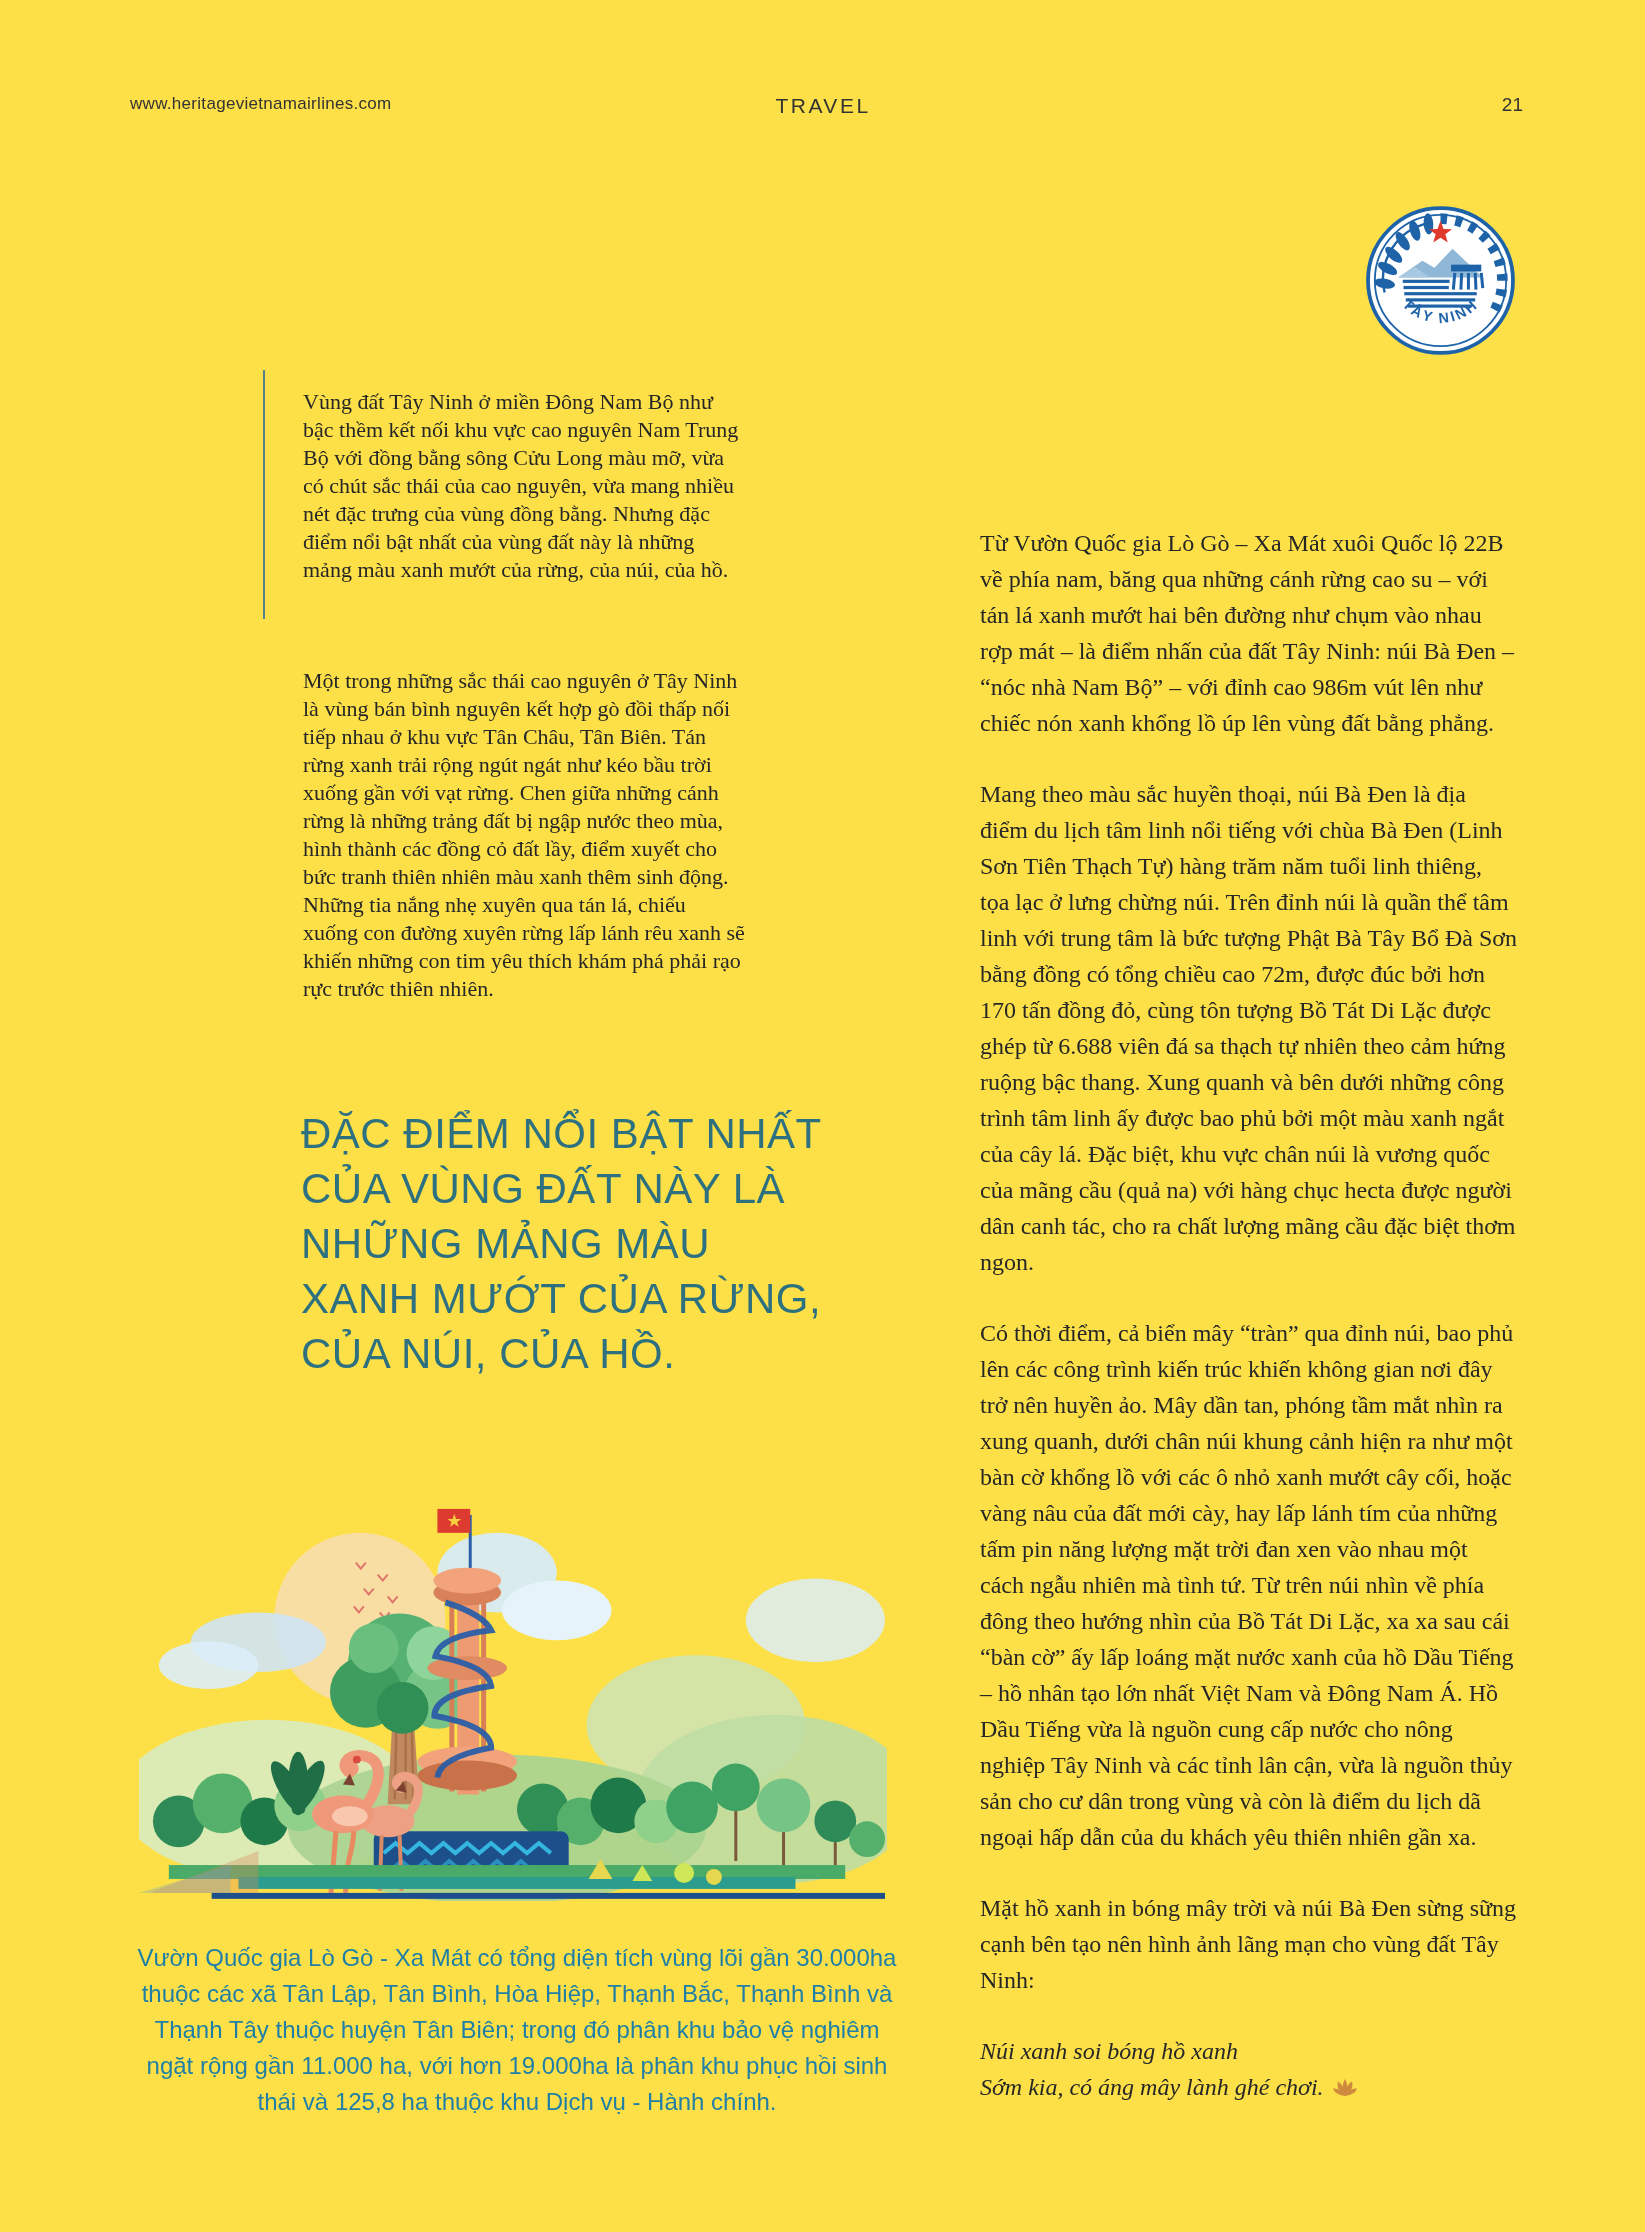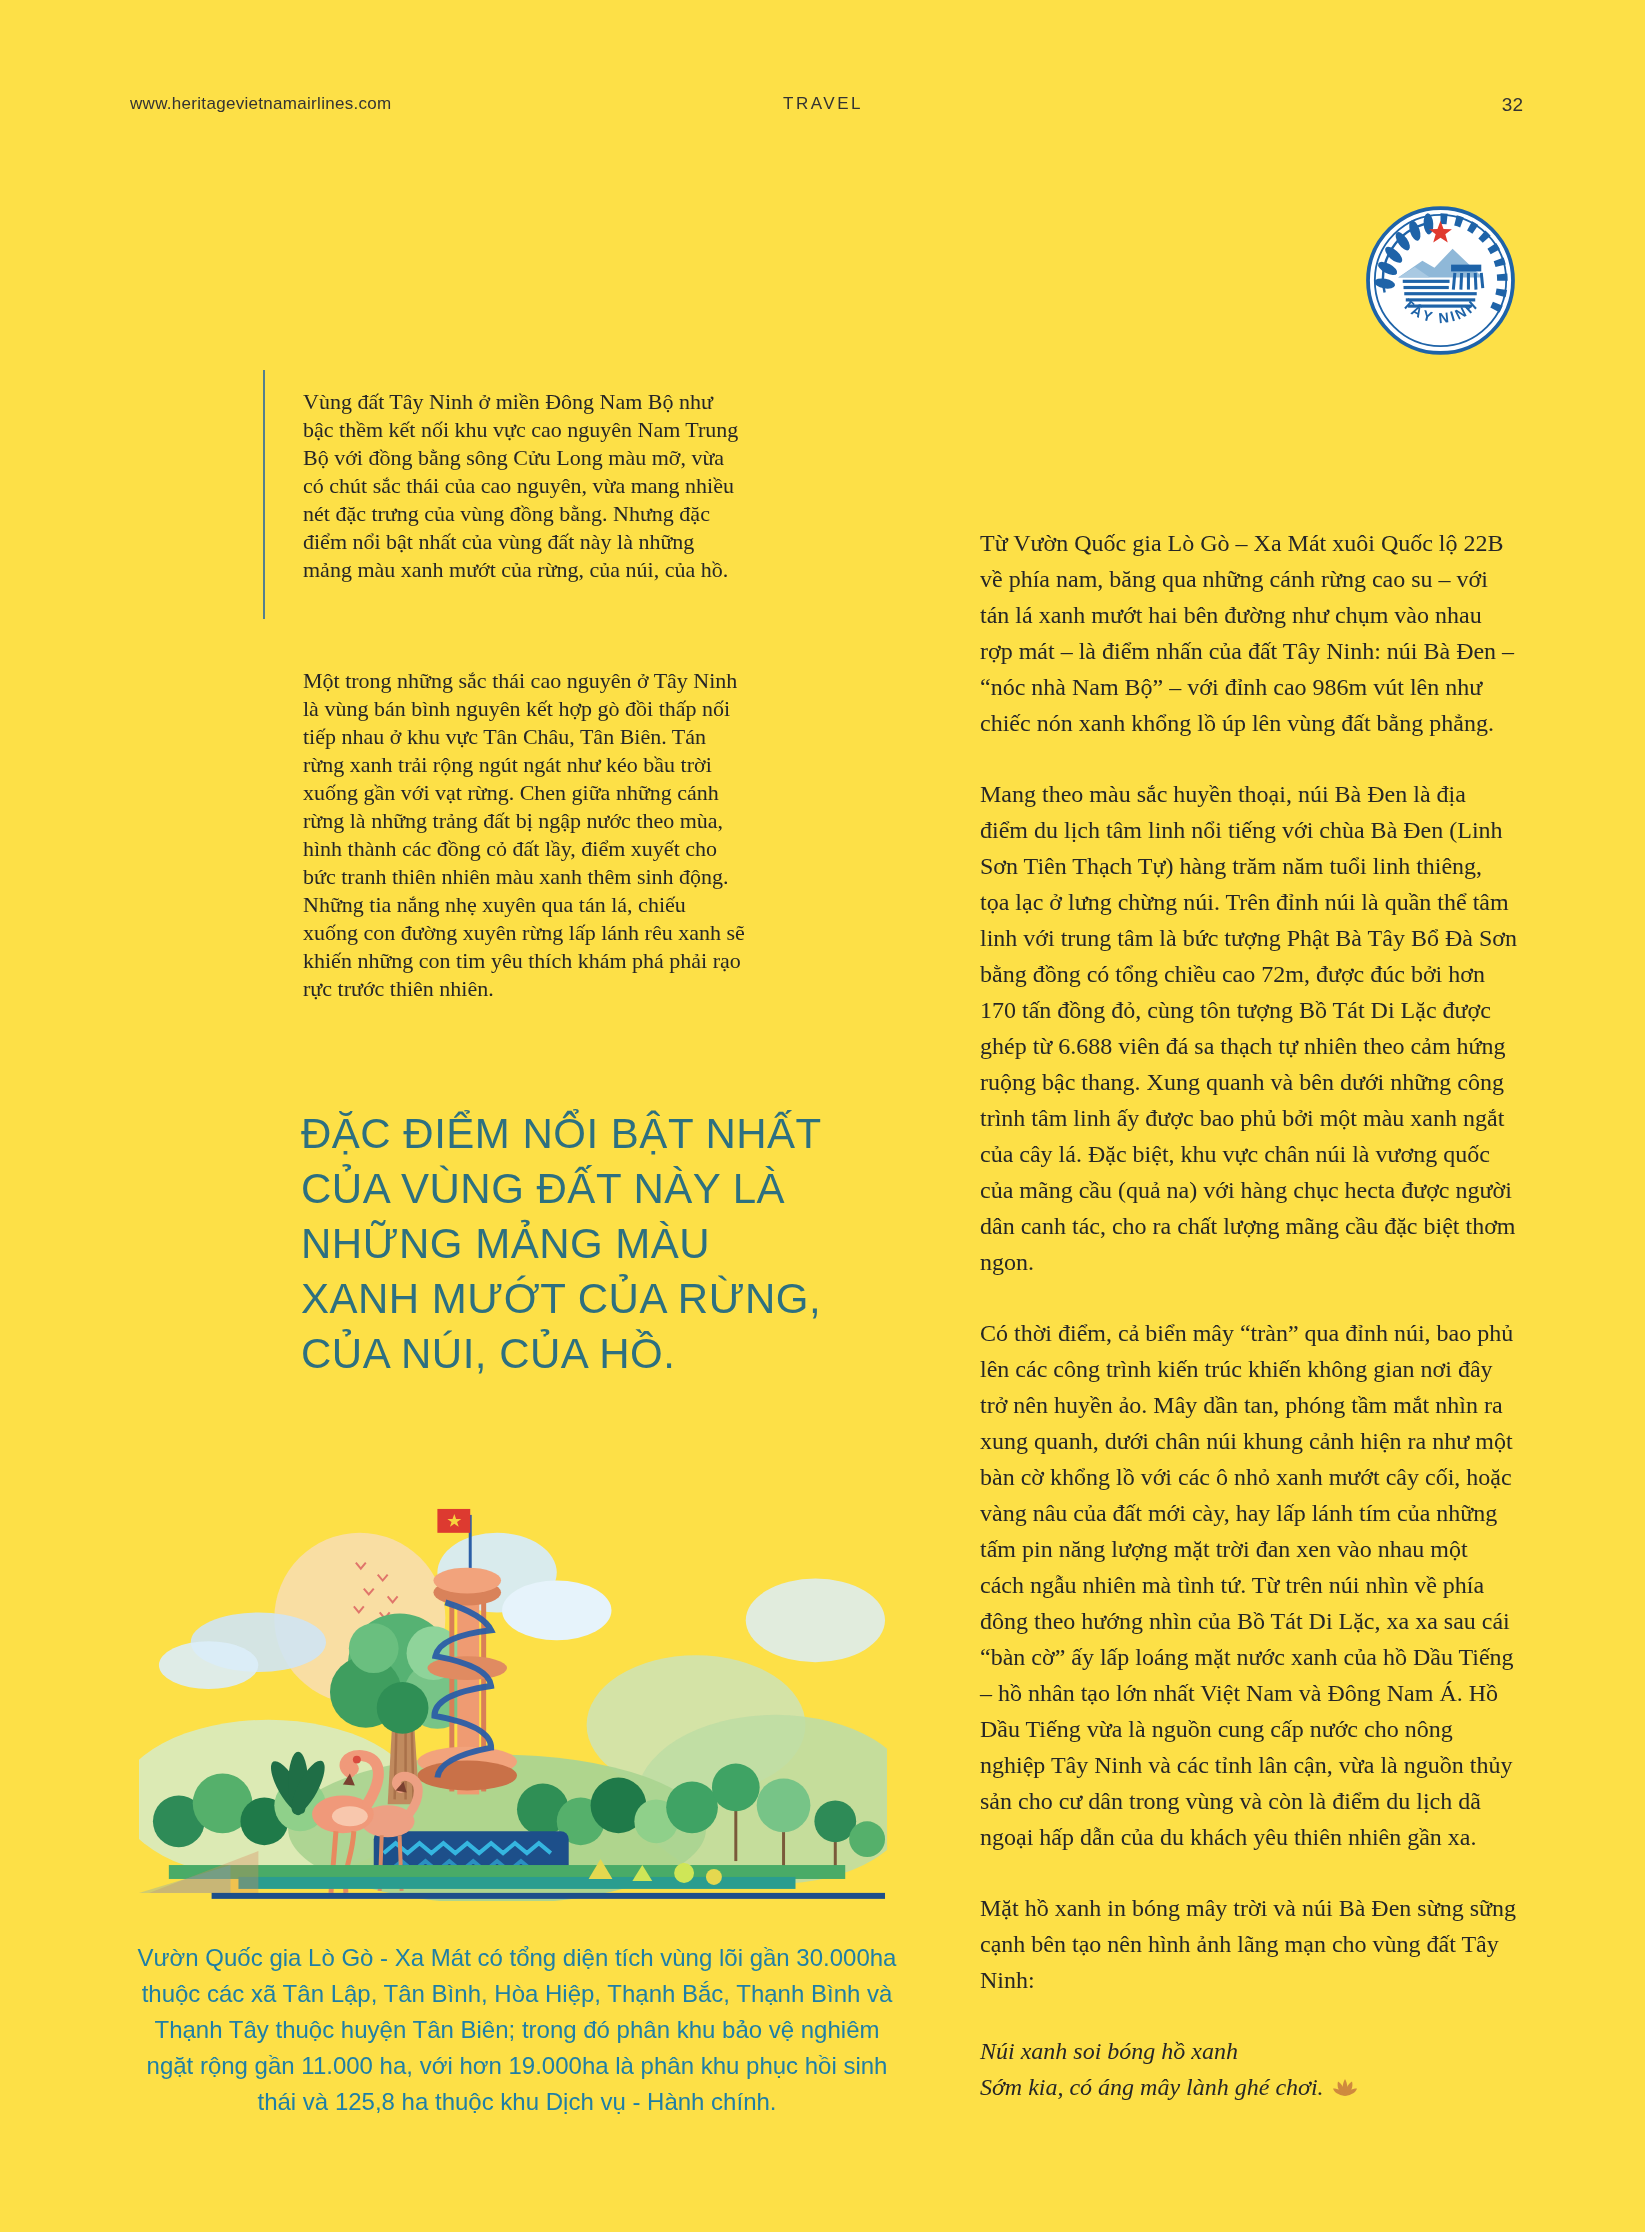--- a/index.html
+++ b/index.html
@@ -3,21 +3,21 @@
 <meta charset="utf-8">
 <style>
   html,body{margin:0;padding:0;background:#ffffff;}
   .page{
     position:relative;width:1646px;height:2233px;margin:0 auto;background:#fde047;
     font-family:"Liberation Serif","DejaVu Serif",serif;color:#262626;overflow:hidden;
   }
   
   .hdr{position:absolute;top:94px;font-family:"Liberation Sans","DejaVu Sans",sans-serif;color:#333;}
   .hdr-site{left:130px;font-size:17px;letter-spacing:0.3px;}
-  .hdr-section{left:50%;transform:translateX(-50%);font-size:17px;letter-spacing:2.5px;}
+  .hdr-section{left:50%;transform:translateX(-50%);font-size:21px;letter-spacing:2.5px;}
   .hdr-page{right:123px;font-size:19px;}
   
   .logo{position:absolute;left:1365px;top:205px;width:151px;height:151px;}
   
   .rule{position:absolute;left:263px;top:370px;width:2px;height:249px;background:#54808e;}
   .lcol-p{position:absolute;left:303px;width:443px;font-size:22px;line-height:28px;text-align:left;}
   .lp1{top:366px;}
   .lp2{top:645px;}
   .pullquote{
     position:absolute;left:301px;top:1106px;width:597px;
@@ -40,21 +40,21 @@
   .verse-line{display:block;}
   .lotus{display:inline-block;vertical-align:-2px;margin-left:8px;}
 </style>
 </head>
 <body>
 
 <div class="page">
 
   <div class="hdr hdr-site">www.heritagevietnamairlines.com</div>
   <div class="hdr hdr-section">TRAVEL</div>
-  <div class="hdr hdr-page">32</div>
+  <div class="hdr hdr-page">21</div>
 
   <svg class="logo" viewBox="0 0 100 100">
     <circle cx="50" cy="50" r="48" fill="#ffffff" stroke="#1e63a8" stroke-width="2.5"></circle>
     <circle cx="50" cy="50" r="43.5" fill="#ffffff" stroke="#1e63a8" stroke-width="1.2"></circle>
 
     <path d="M50 9 A41 41 0 0 1 85.5 70.5" fill="none" stroke="#1e63a8" stroke-width="7" stroke-dasharray="4.5 5.5"></path>
 
     <path d="M13 58 A 38 38 0 0 1 42 12" fill="none" stroke="#1e63a8" stroke-width="1.6"></path>
     <g fill="#1e63a8">
       <ellipse cx="13" cy="52" rx="3.2" ry="7" transform="rotate(-80 13 52)"></ellipse>

